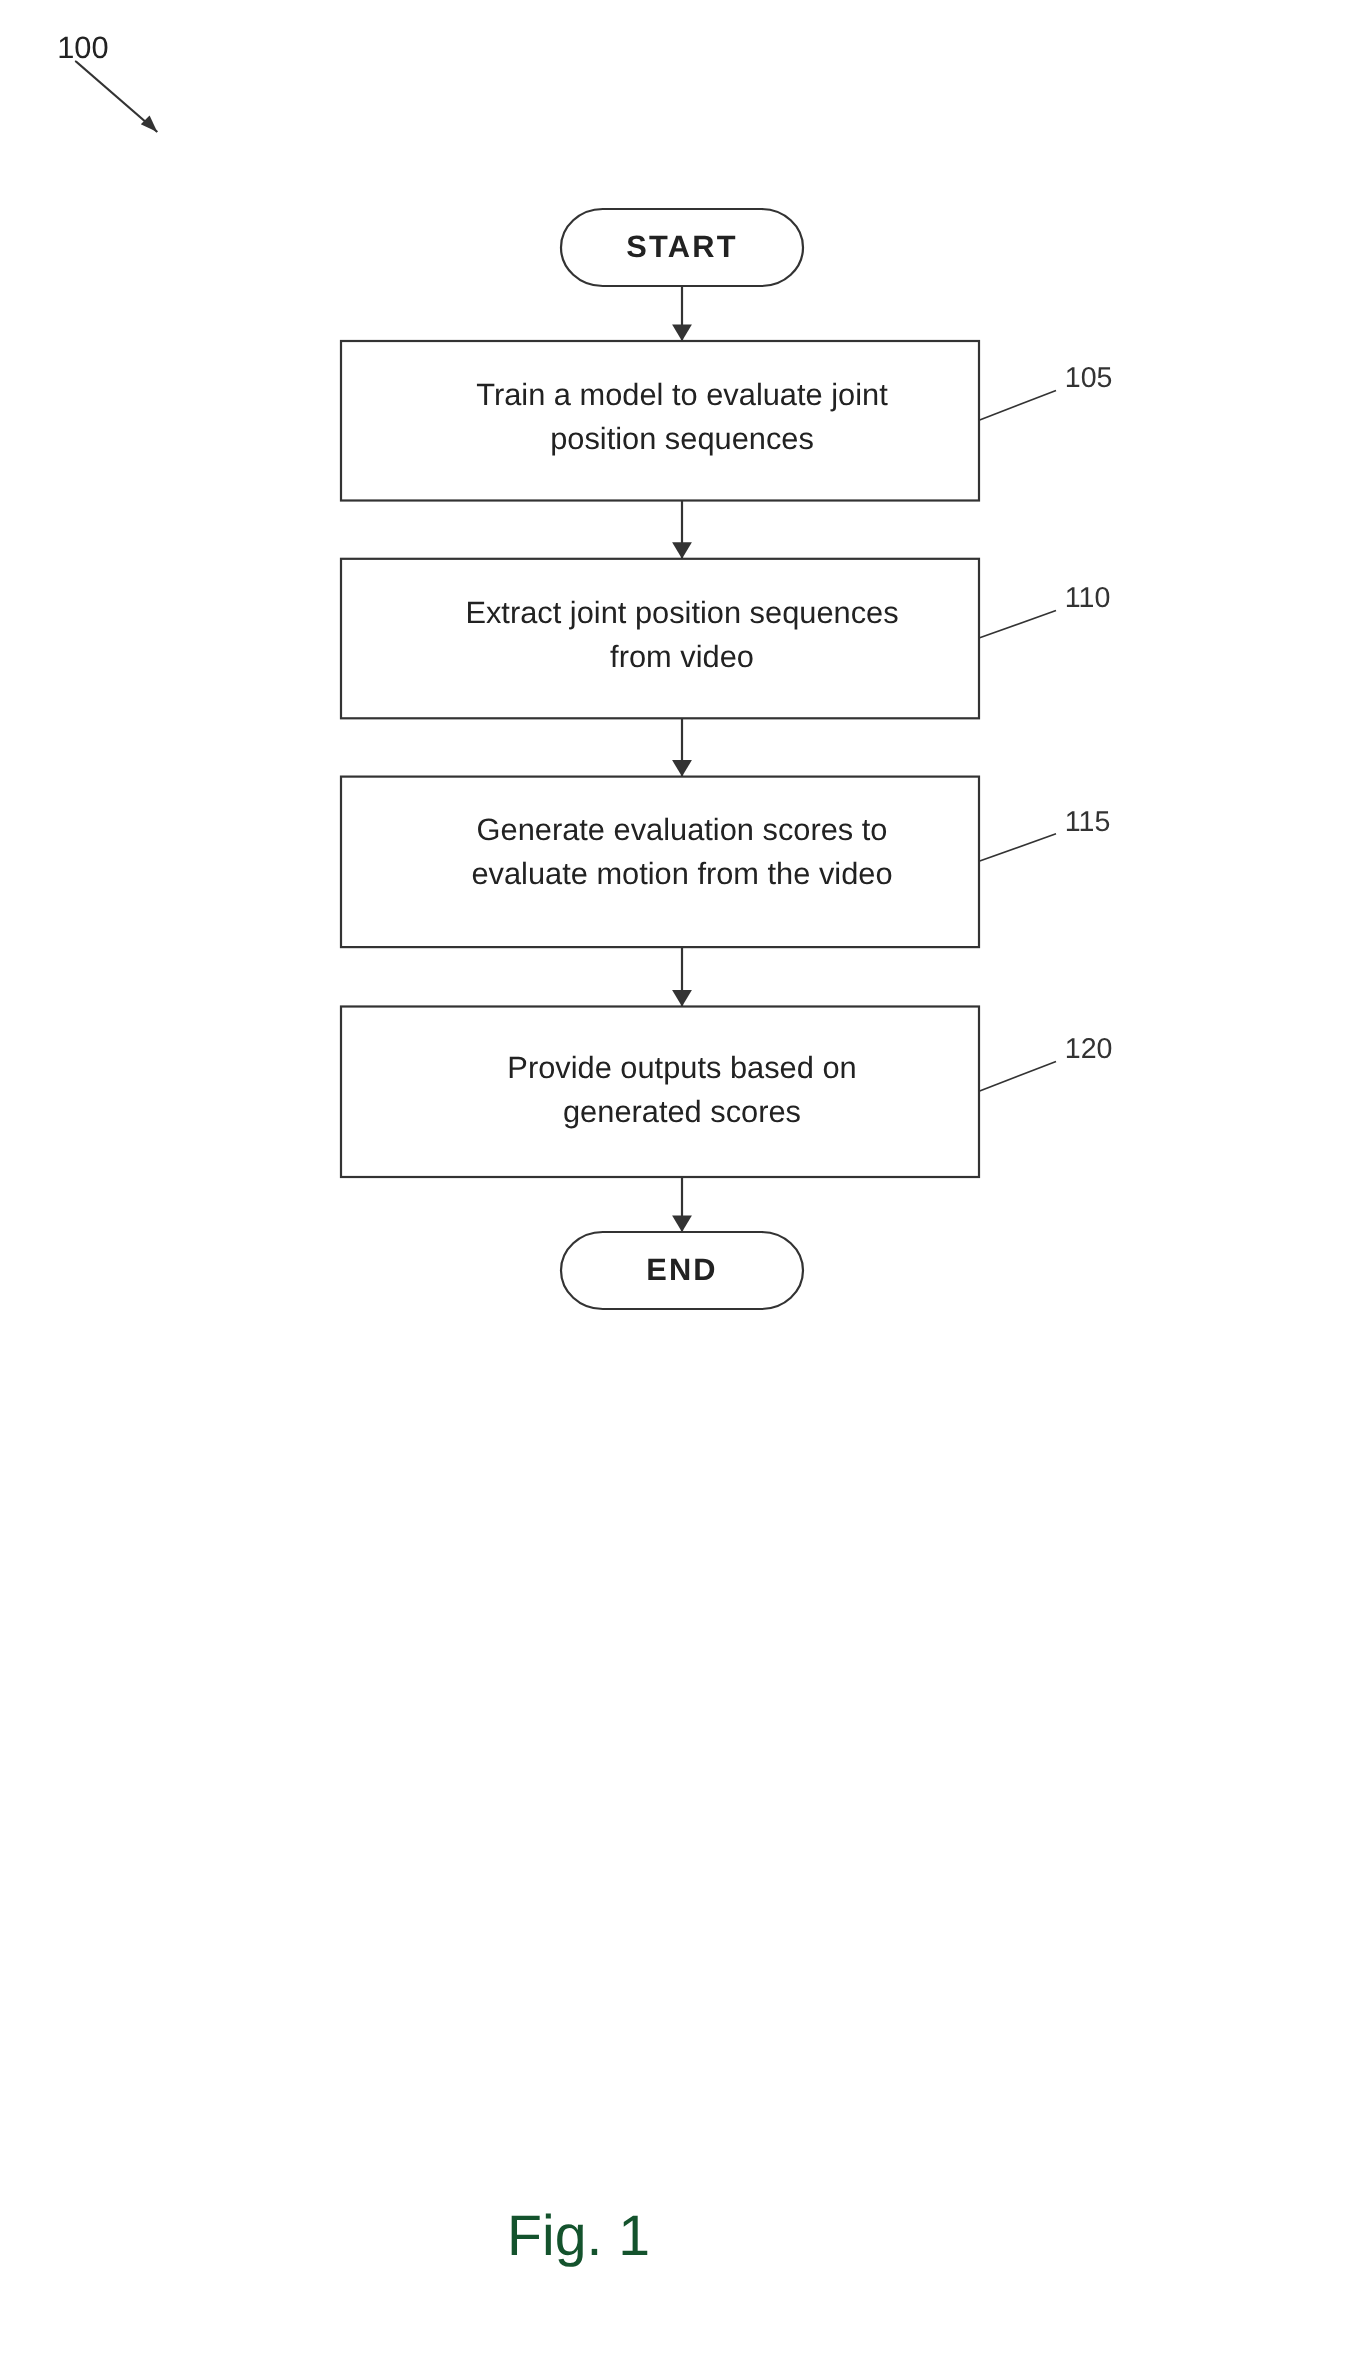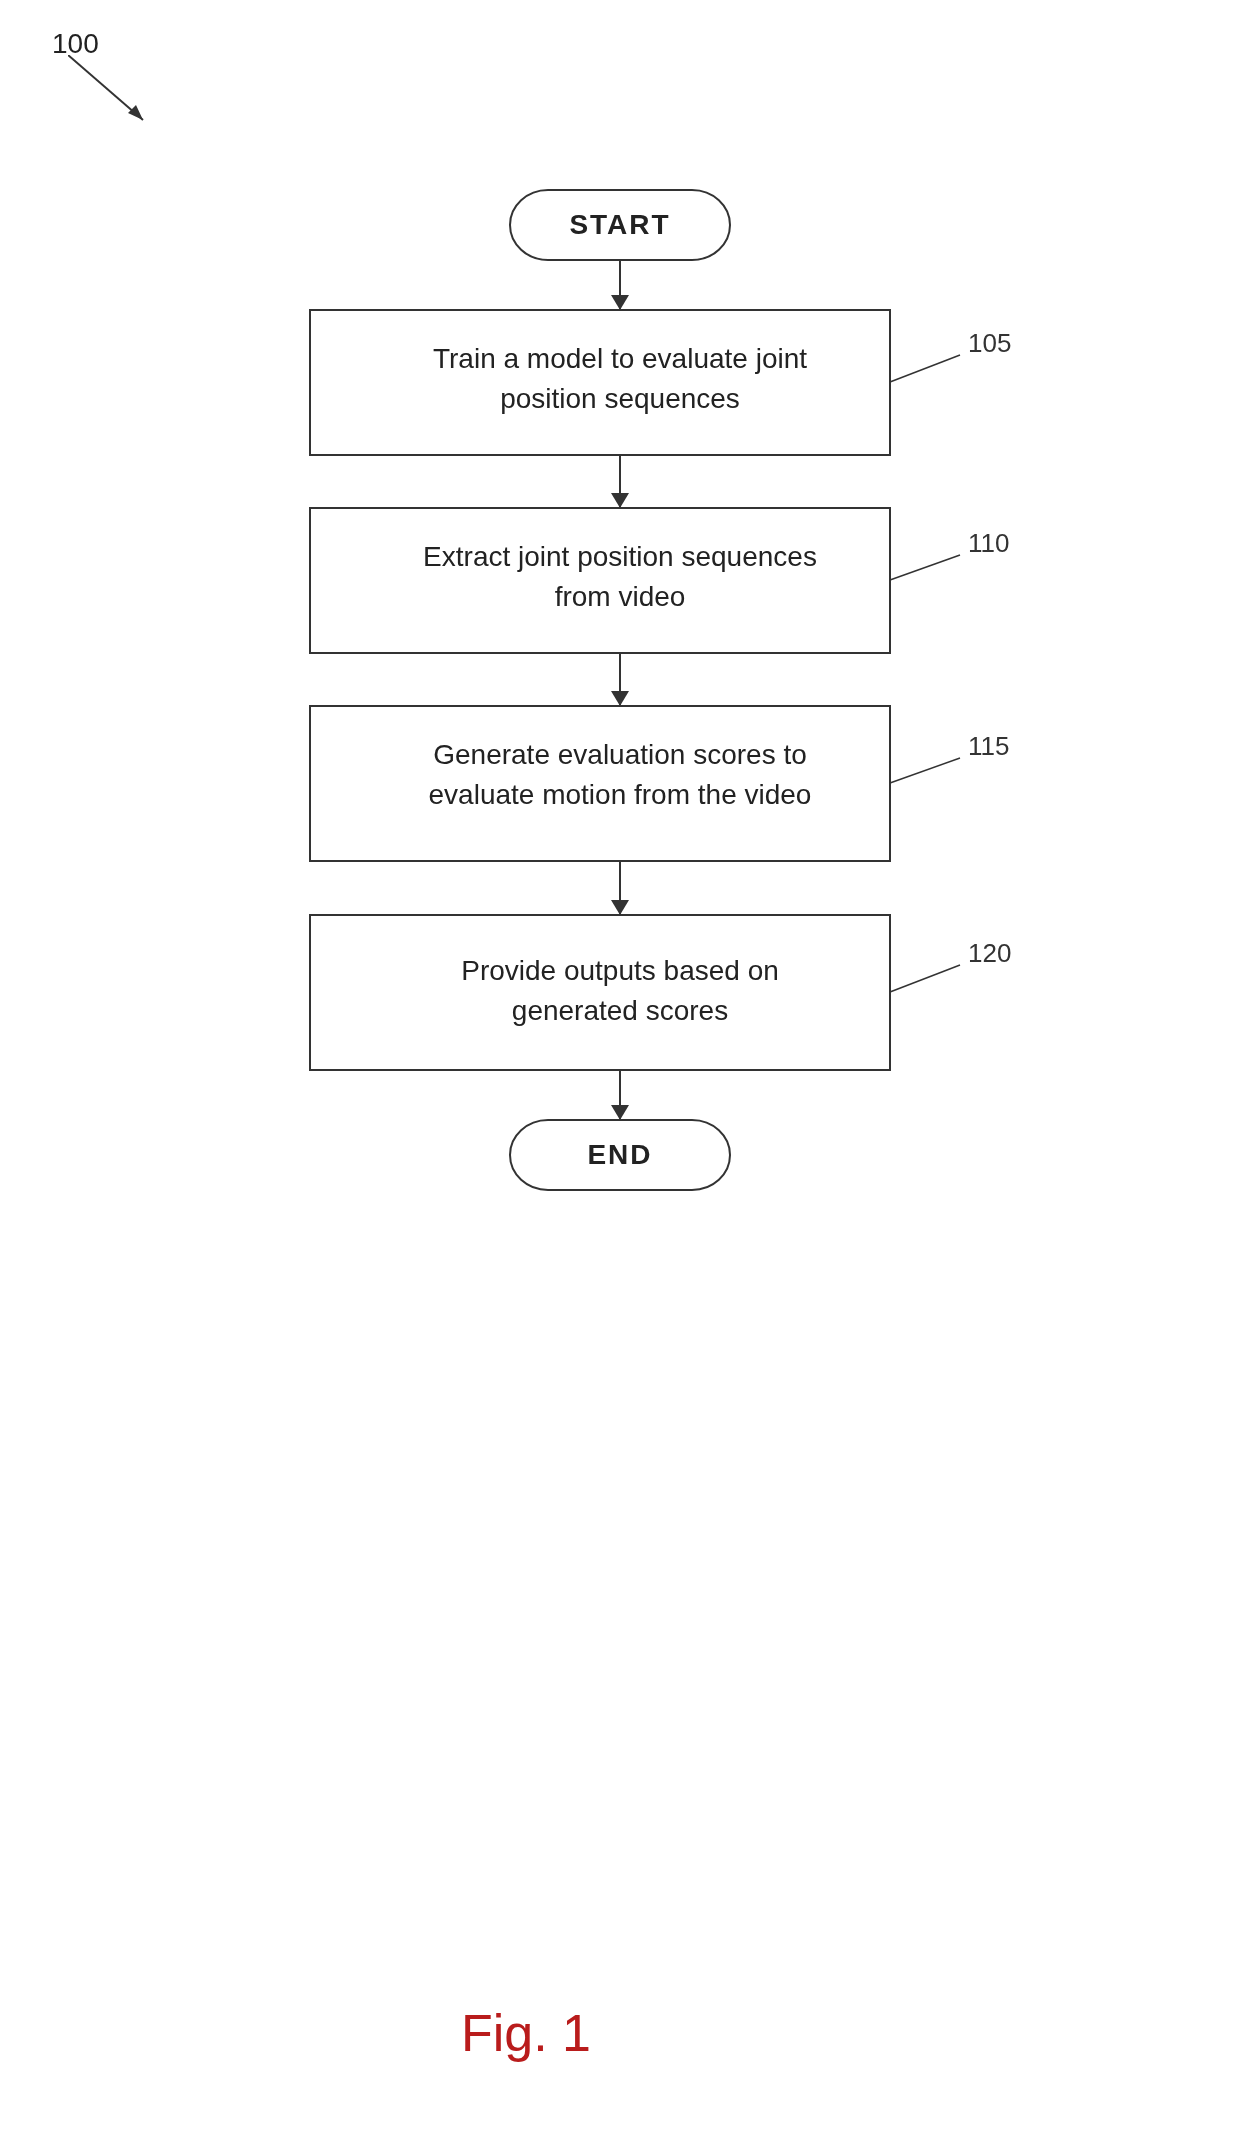--- a/index.html
+++ b/index.html
@@ -25,21 +25,21 @@
       height: 2143px;
     }
 
     .figure-label {
       position: absolute;
       bottom: 80px;
       left: 50%;
       transform: translateX(-50%);
       font-size: 52px;
       font-weight: normal;
-      color: #b91c1c;
+      color: #14532d;
     }
 
     .ref-100 {
       position: absolute;
       top: 28px;
       left: 52px;
       font-size: 28px;
       color: #222;
     }
 

